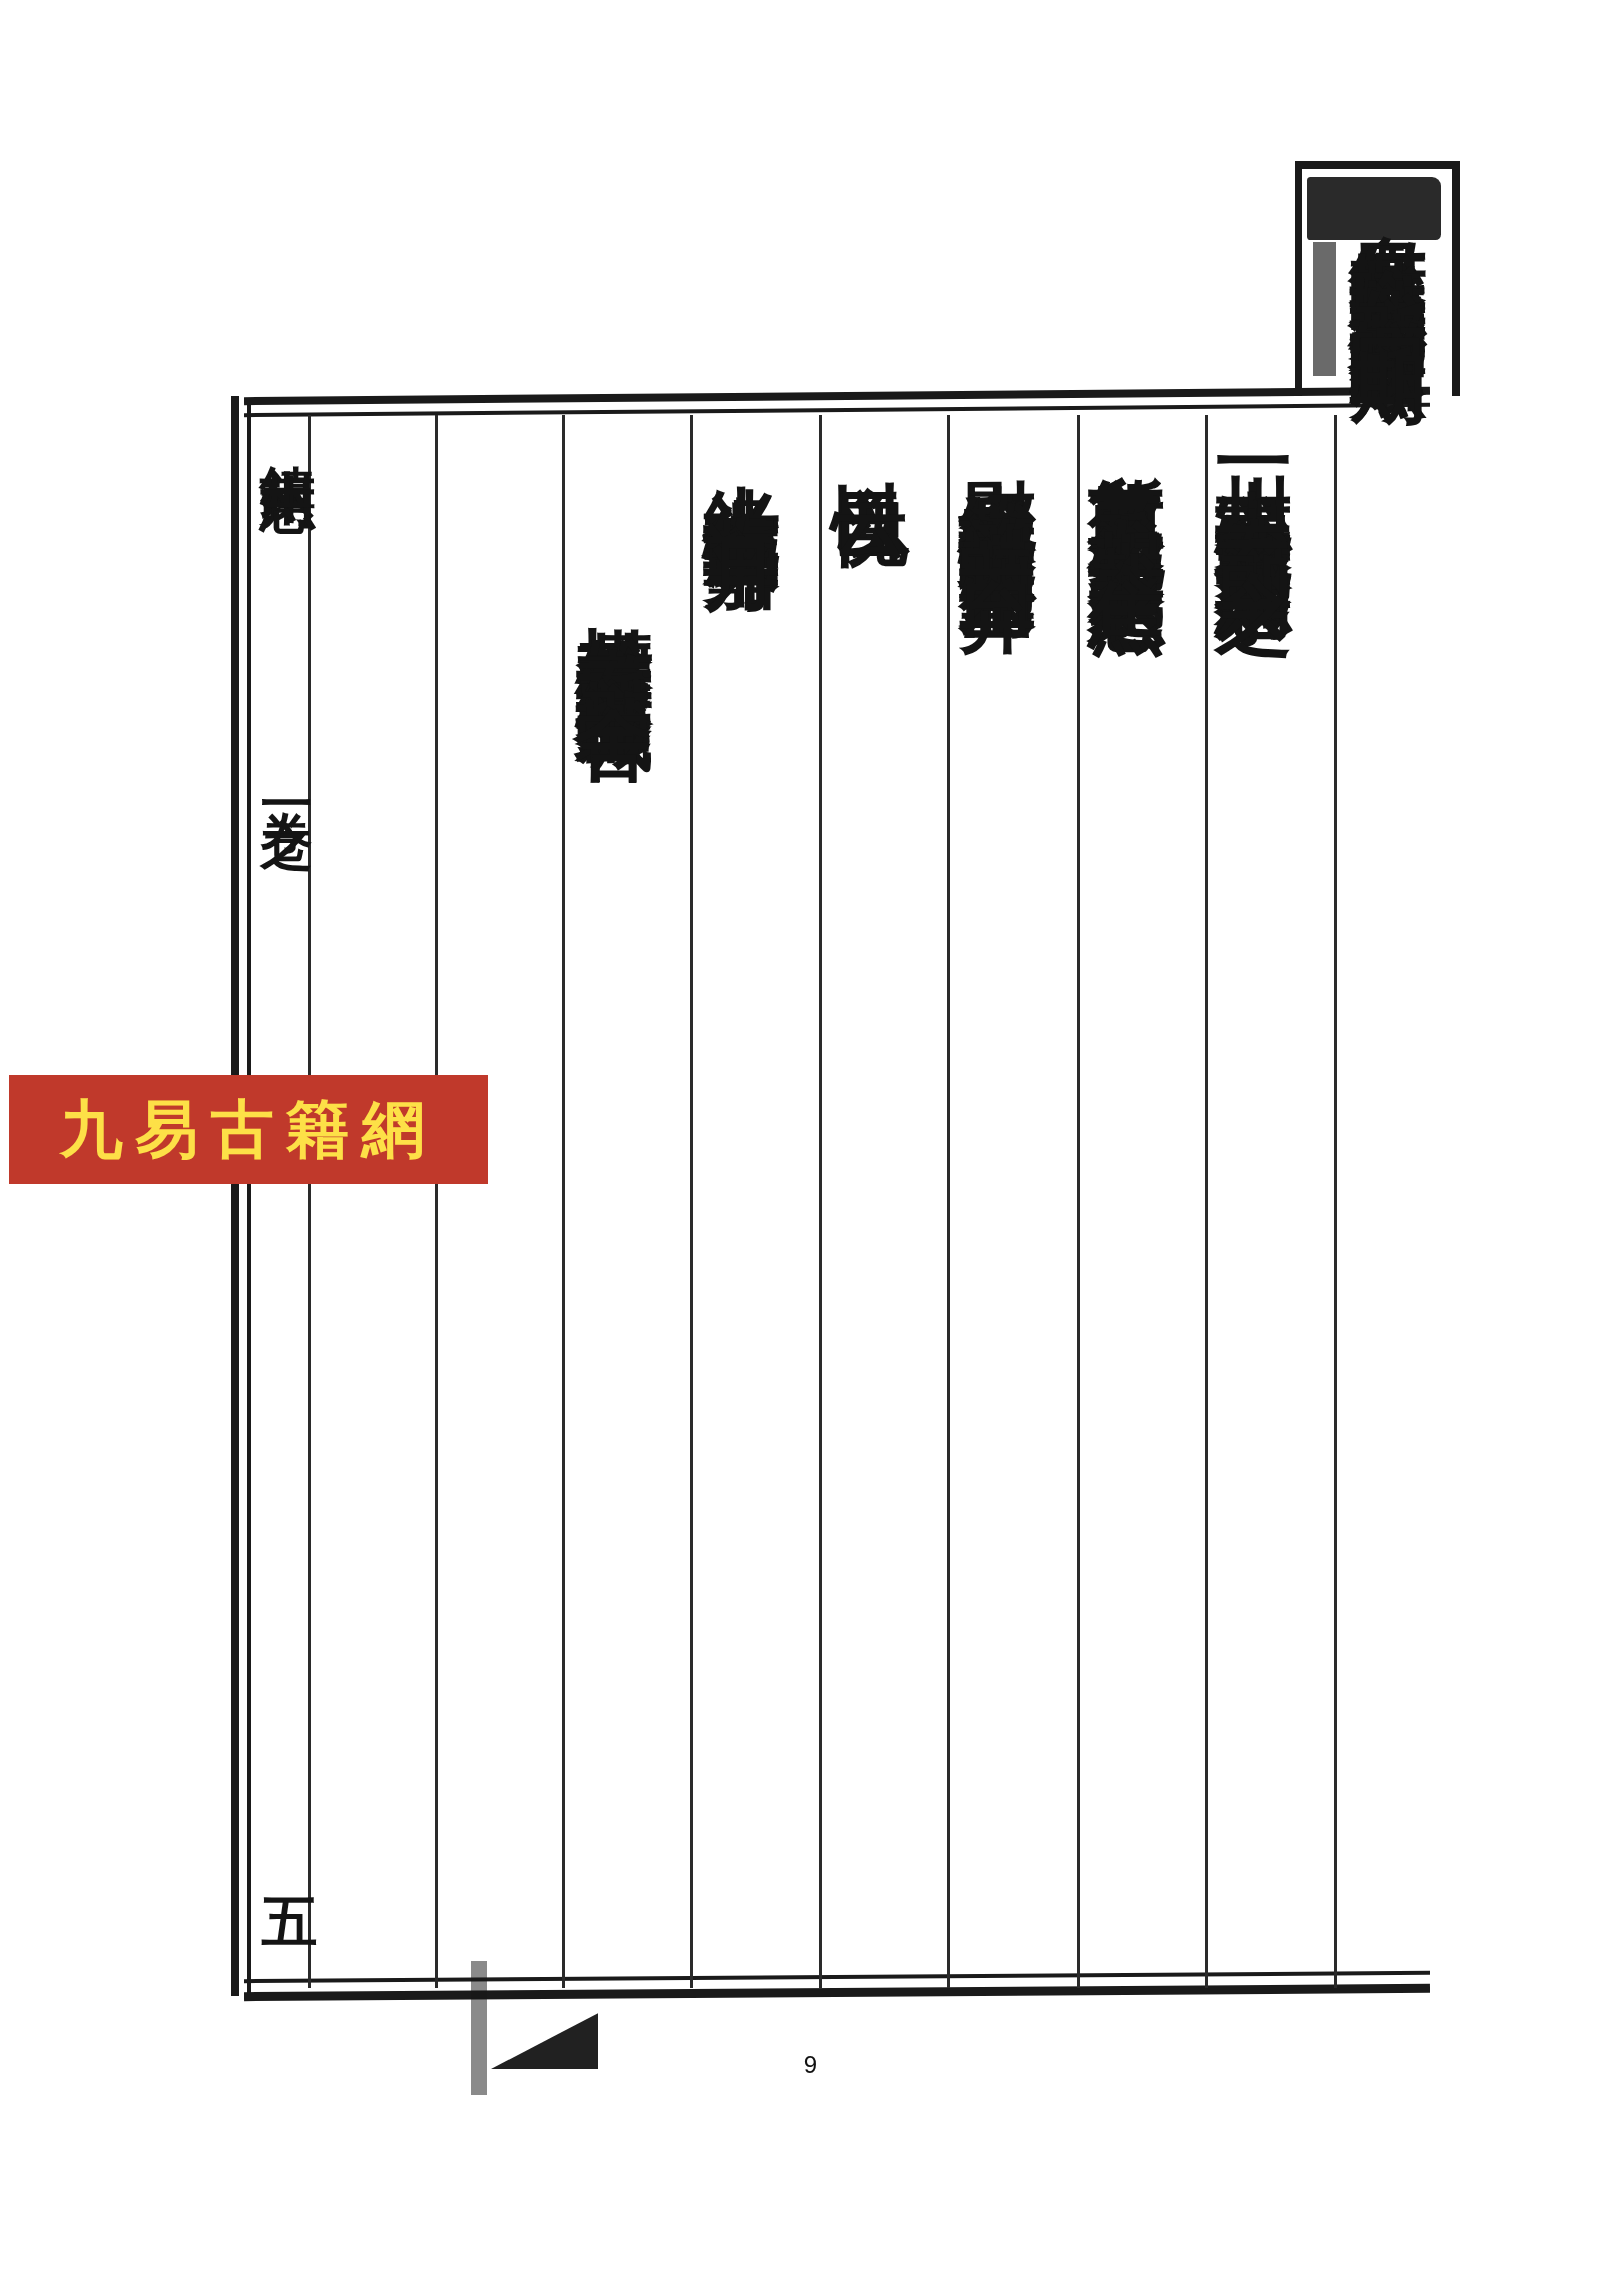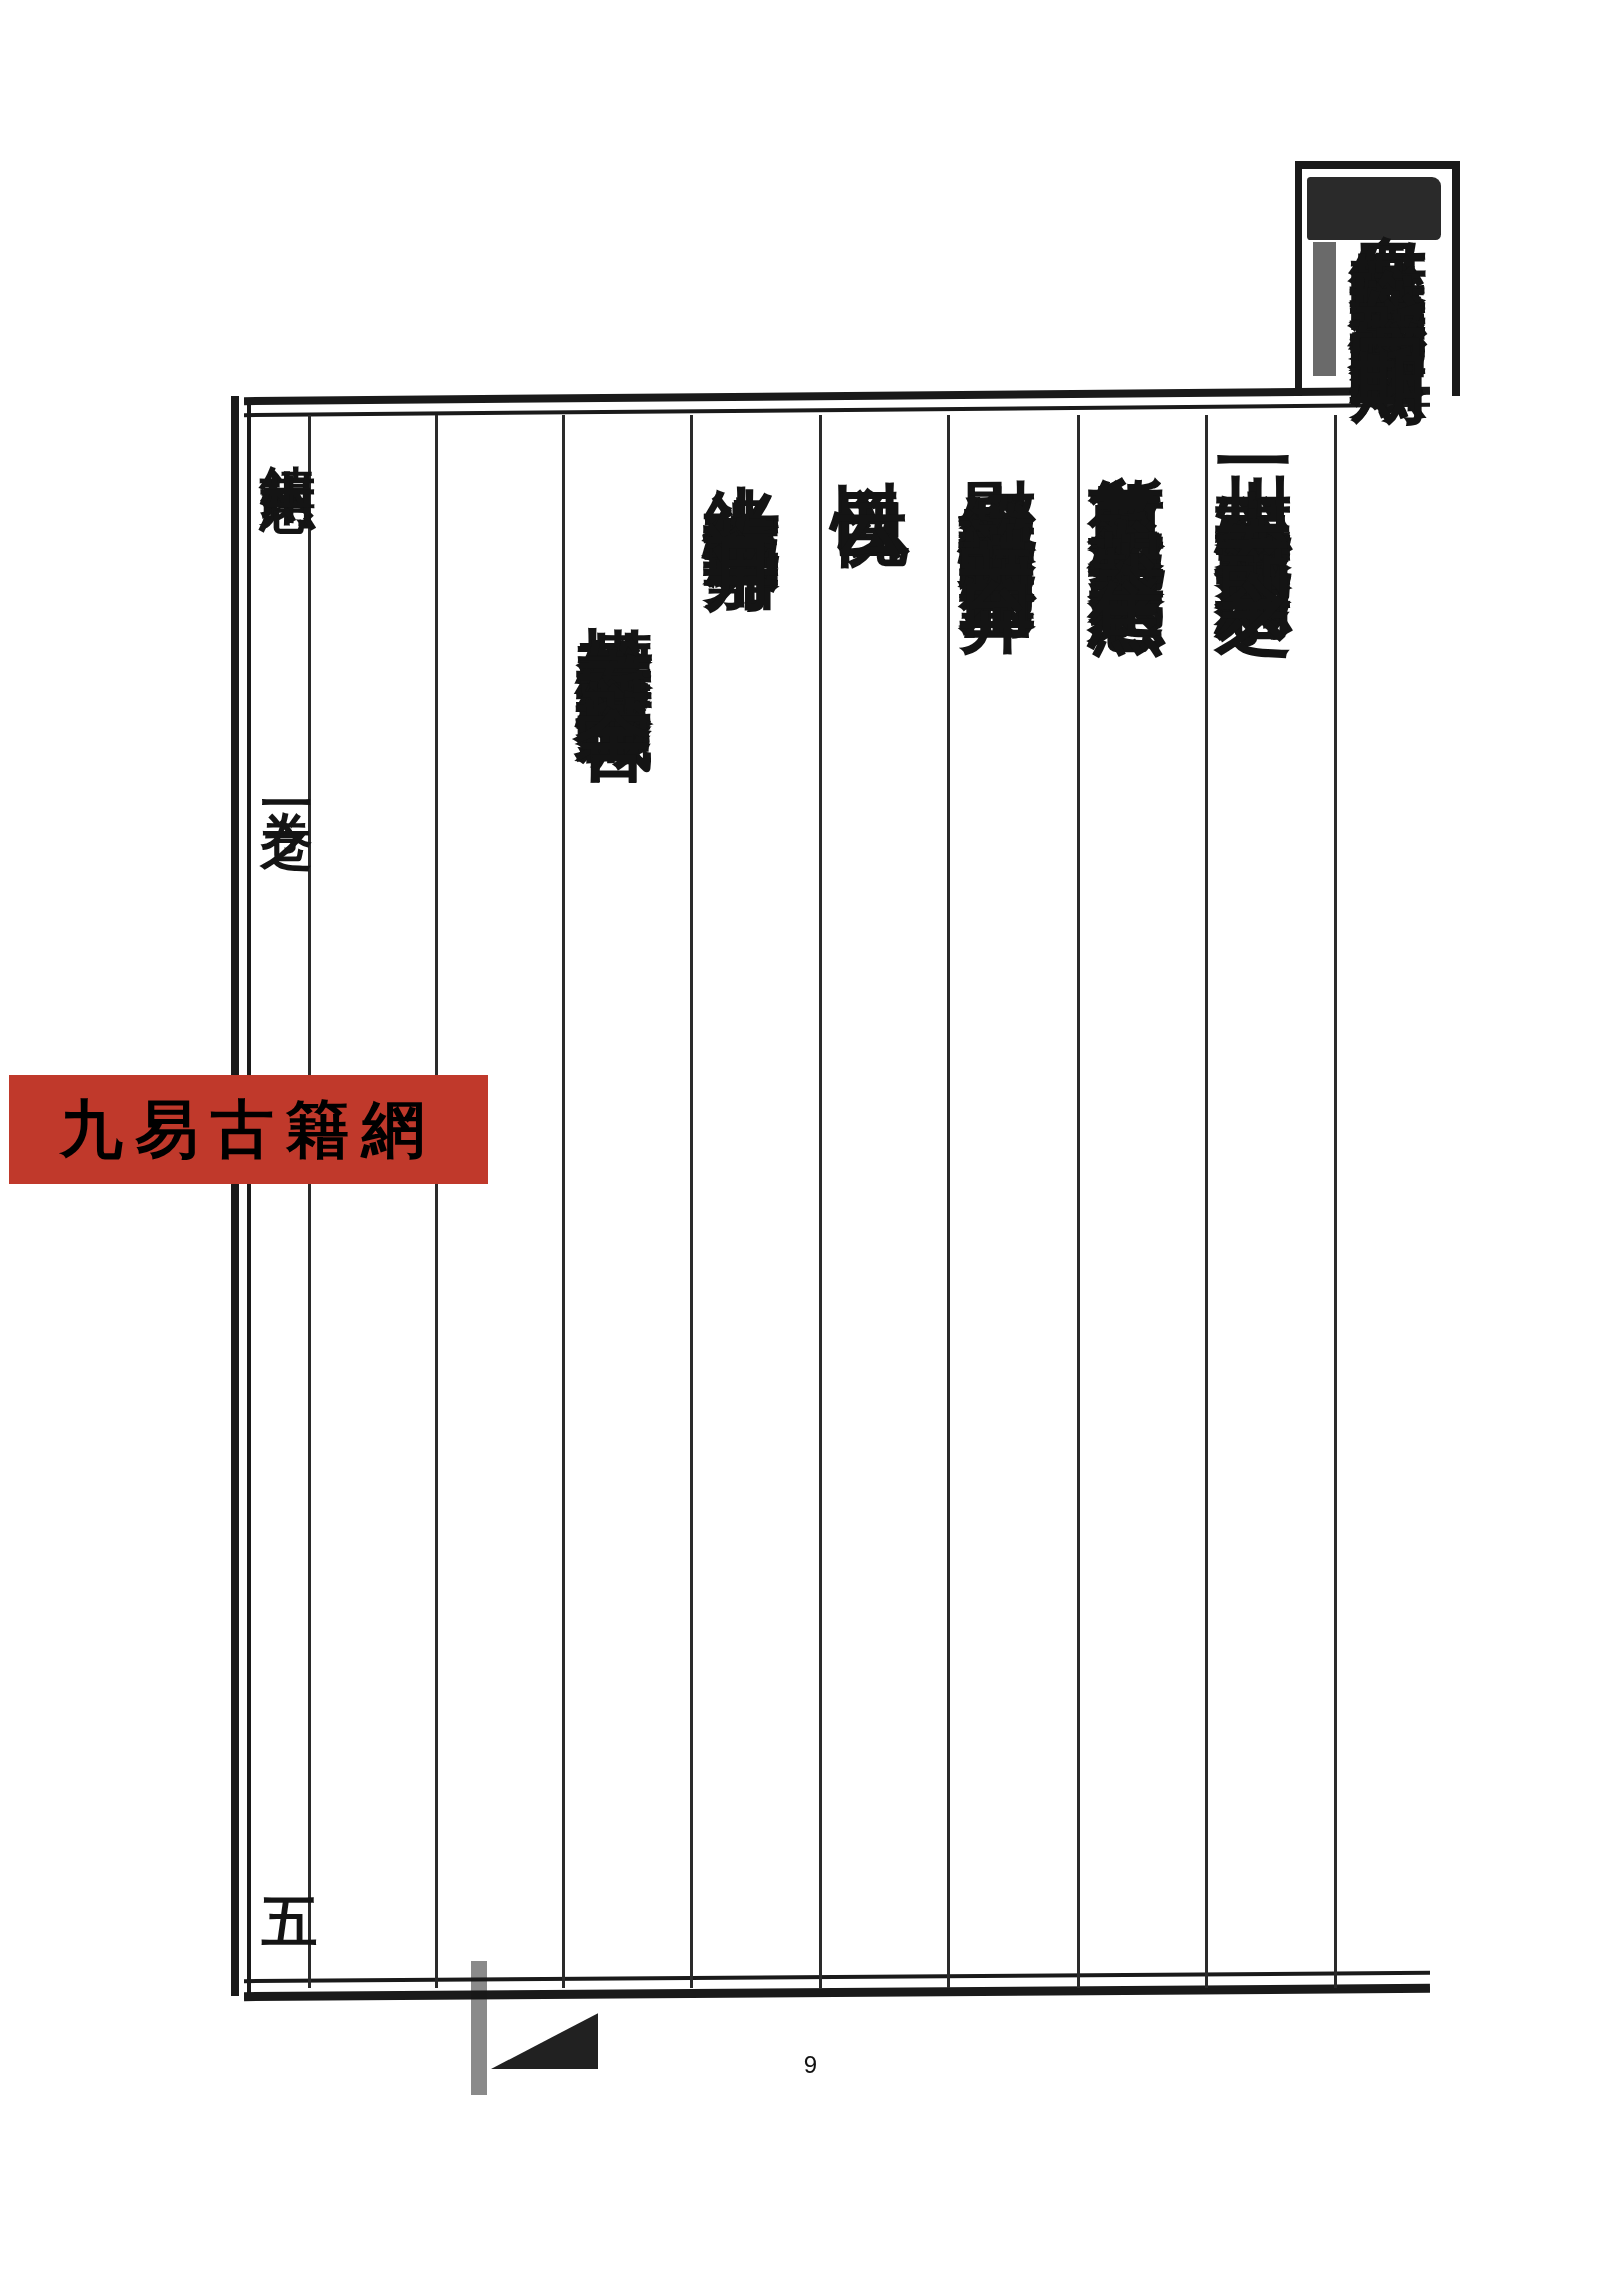--- a/index.html
+++ b/index.html
@@ -177,21 +177,21 @@
     height: 109px;
     background: #c0392b;
     display: flex;
     align-items: center;
     justify-content: center;
   }
   .watermark span {
     font-family: Liberation Sans, sans-serif;
     font-weight: 700;
     font-size: 63px;
-    color: #000000;
+    color: #fde047;
     letter-spacing: 12.5px;
   }
 
   
   .blot {
     position: absolute;
     left: 260px;
     top: 1594px;
     width: 107px;
     height: 90px;

